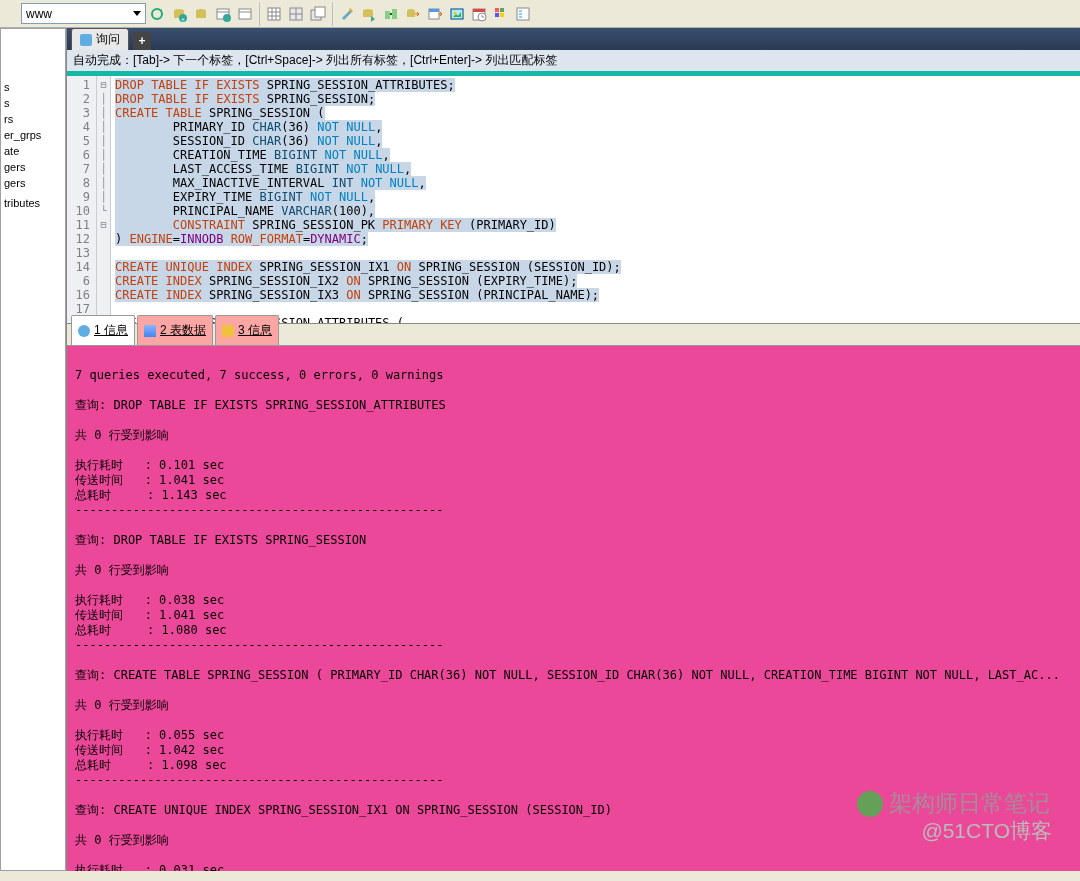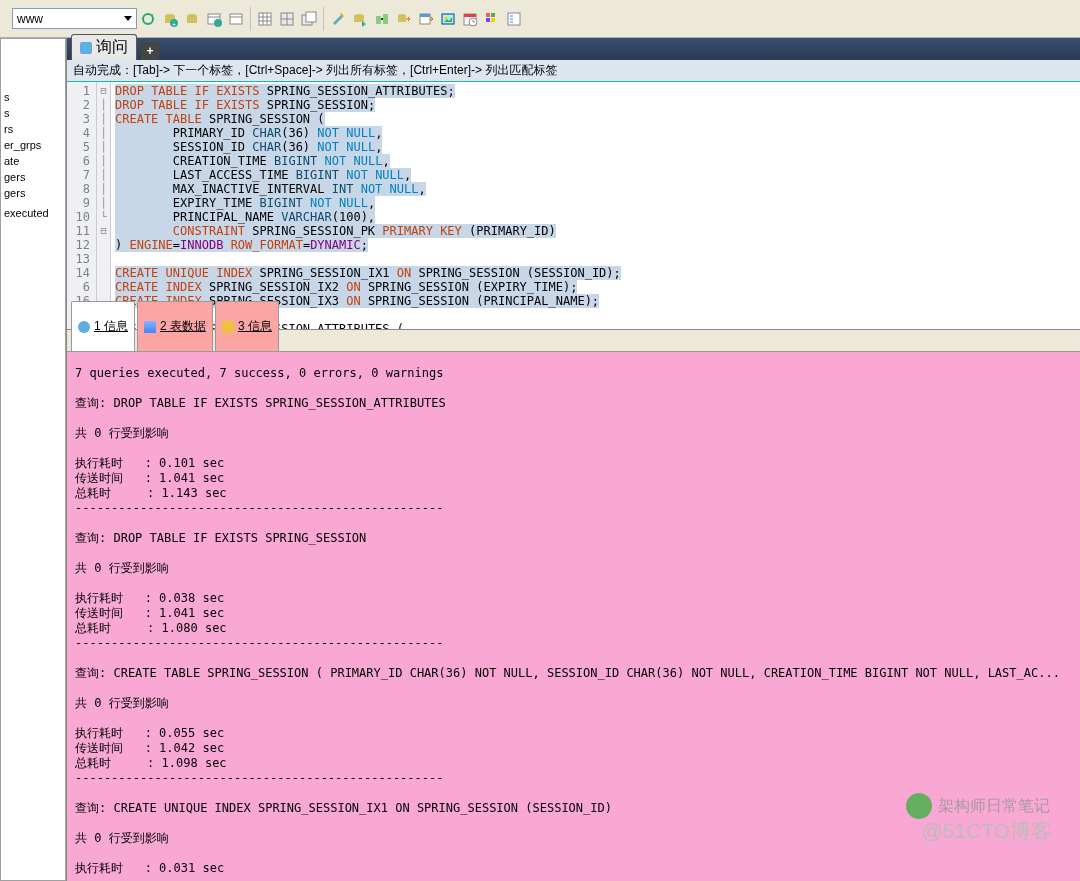--- a/index.html
+++ b/index.html
@@ -1,49 +1,49 @@
 <!DOCTYPE html>
 <html><head>
 <meta charset="utf-8">
 <style>
 *{box-sizing:border-box;margin:0;padding:0}
 body{font-family:"Microsoft YaHei",Arial,sans-serif;font-size:12px;background:#ece9d8;overflow:hidden;width:1080px;height:881px}
-.toolbar{height:38px;background:#ece9d8;border-bottom:1px solid #b0b0b0;display:flex;align-items:center;padding:0 12px;gap:0}
+.toolbar{height:28px;background:#ece9d8;border-bottom:1px solid #b0b0b0;display:flex;align-items:center;padding:0 21px;gap:0}
 .combo{width:125px;height:21px;border:1px solid #7f9db9;background:#fff;display:flex;align-items:center;padding:0 4px;justify-content:space-between}
 .combo-arrow{width:0;height:0;border-left:4px solid transparent;border-right:4px solid transparent;border-top:5px solid #000}
 .tbicon{width:22px;height:22px;display:inline-flex;align-items:center;justify-content:center;cursor:pointer;border:1px solid transparent}
 .tbsep{width:1px;height:24px;background:#c0c0c0;margin:0 3px}
 .main{display:flex;height:calc(100% - 38px)}
 .sidebar{width:66px;background:#fff;border:1px solid #a0a0a0;font-size:11px;color:#000;padding-top:50px}
 .sidebar-item{padding:2px 3px;white-space:nowrap;overflow:hidden}
 .right{flex:1;display:flex;flex-direction:column;border-left:1px solid #888}
 .tabbar{height:22px;background:linear-gradient(#3a4f6e,#293a54);display:flex;align-items:flex-end;padding-left:4px}
-.tab{background:#e8e8e8;border:1px solid #555;border-bottom:none;padding:2px 8px;font-size:16px;display:flex;align-items:center;gap:4px;border-radius:3px 3px 0 0}
+.tab{background:#e8e8e8;border:1px solid #555;border-bottom:none;padding:2px 8px;font-size:12px;display:flex;align-items:center;gap:4px;border-radius:3px 3px 0 0}
 .tab-ig{width:12px;height:12px;background:#5faee3;border-radius:2px}
 .tab-add{width:18px;height:18px;background:#444;color:#fff;display:flex;align-items:center;justify-content:center;margin-left:4px;font-weight:bold;cursor:pointer}
-.hint{background:#dde6ef;padding:2px 6px;font-size:12px;border-bottom:1px solid #14b8a6}
+.hint{background:#dde6ef;padding:2px 6px;font-size:12px;border-bottom:5px solid #14b8a6}
 .editor{flex:0 0 248px;background:#fff;display:flex;overflow:hidden;border-bottom:1px solid #888}
 .gutter{width:30px;background:#eef0f3;border-right:1px solid #ccc;text-align:right;font:12px/14px Consolas,monospace;color:#808080;padding-top:2px}
 .gutter div{padding-right:6px}
 .fold{width:14px;background:#eef0f3;border-right:1px solid #ccc;font:10px/14px Consolas,monospace;color:#888;padding-top:2px;text-align:center}
 .code{flex:1;font:12px/14px Consolas,monospace;padding:2px 4px;white-space:pre;background:#fff}
 .hl{background:#c8d7e8}
 .kw{color:#c2410c}
 .ty{color:#0c4a6e}
 .mod{color:#0080c0}
 .fn{color:#800080}
 .results-tabs{height:22px;background:#ece9d8;border-bottom:1px solid #999;display:flex;align-items:flex-end;padding-left:4px;gap:2px}
-.rtab{background:#fff;border:1px solid #999;border-bottom:none;padding:16px 6px;font-size:12px;display:flex;align-items:center;gap:4px;border-radius:2px 2px 0 0}
+.rtab{background:#fff;border:1px solid #999;border-bottom:none;padding:6px 6px;font-size:12px;display:flex;align-items:center;gap:4px;border-radius:2px 2px 0 0}
 .rtab.inact{background:#fca5a5}
 .rtab .ico{width:12px;height:12px}
 .r-info{background:#5faee3;border-radius:50%}
 .r-grid{background:linear-gradient(#8ab4f8,#4285f4)}
 .r-warn{background:#f0c040}
-.results{flex:1;background:#f9a8d4;font:12px/15px SimSun,Consolas,monospace;padding:14px 8px;white-space:pre;overflow:auto;color:#000}
-.watermark1{position:fixed;right:30px;bottom:62px;font-size:16px;color:#999;display:flex;align-items:center;gap:6px;opacity:.85}
+.results{flex:1;background:#ec4899;font:12px/15px SimSun,Consolas,monospace;padding:22px 8px;white-space:pre;overflow:auto;color:#000}
+.watermark1{position:fixed;right:30px;bottom:62px;font-size:23px;color:#999;display:flex;align-items:center;gap:6px;opacity:.85}
 .wm-ico{width:26px;height:26px;border-radius:50%;background:#4db14d;display:inline-block}
 .watermark2{position:fixed;right:28px;bottom:36px;font-size:21px;color:#bbb}
 </style>
 </head>
 <body>
 
 <div class="toolbar">
   <div class="combo">
     <span>www</span>
     <span class="combo-arrow"></span>
@@ -175,21 +175,21 @@
 <div class="main">
   <div class="sidebar">
     <div class="sidebar-item">s</div>
     <div class="sidebar-item">s</div>
     <div class="sidebar-item">rs</div>
     <div class="sidebar-item">er_grps</div>
     <div class="sidebar-item">ate</div>
     <div class="sidebar-item">gers</div>
     <div class="sidebar-item">gers</div>
     <div class="sidebar-item"></div>
-    <div class="sidebar-item">executed</div>
+    <div class="sidebar-item">tributes</div>
   </div>
 
   <div class="right">
     <div class="tabbar">
       <div class="tab">
         <span class="tab-ig"></span>
         <span>询问</span>
       </div>
       <div class="tab-add">
           <span>+</span>

